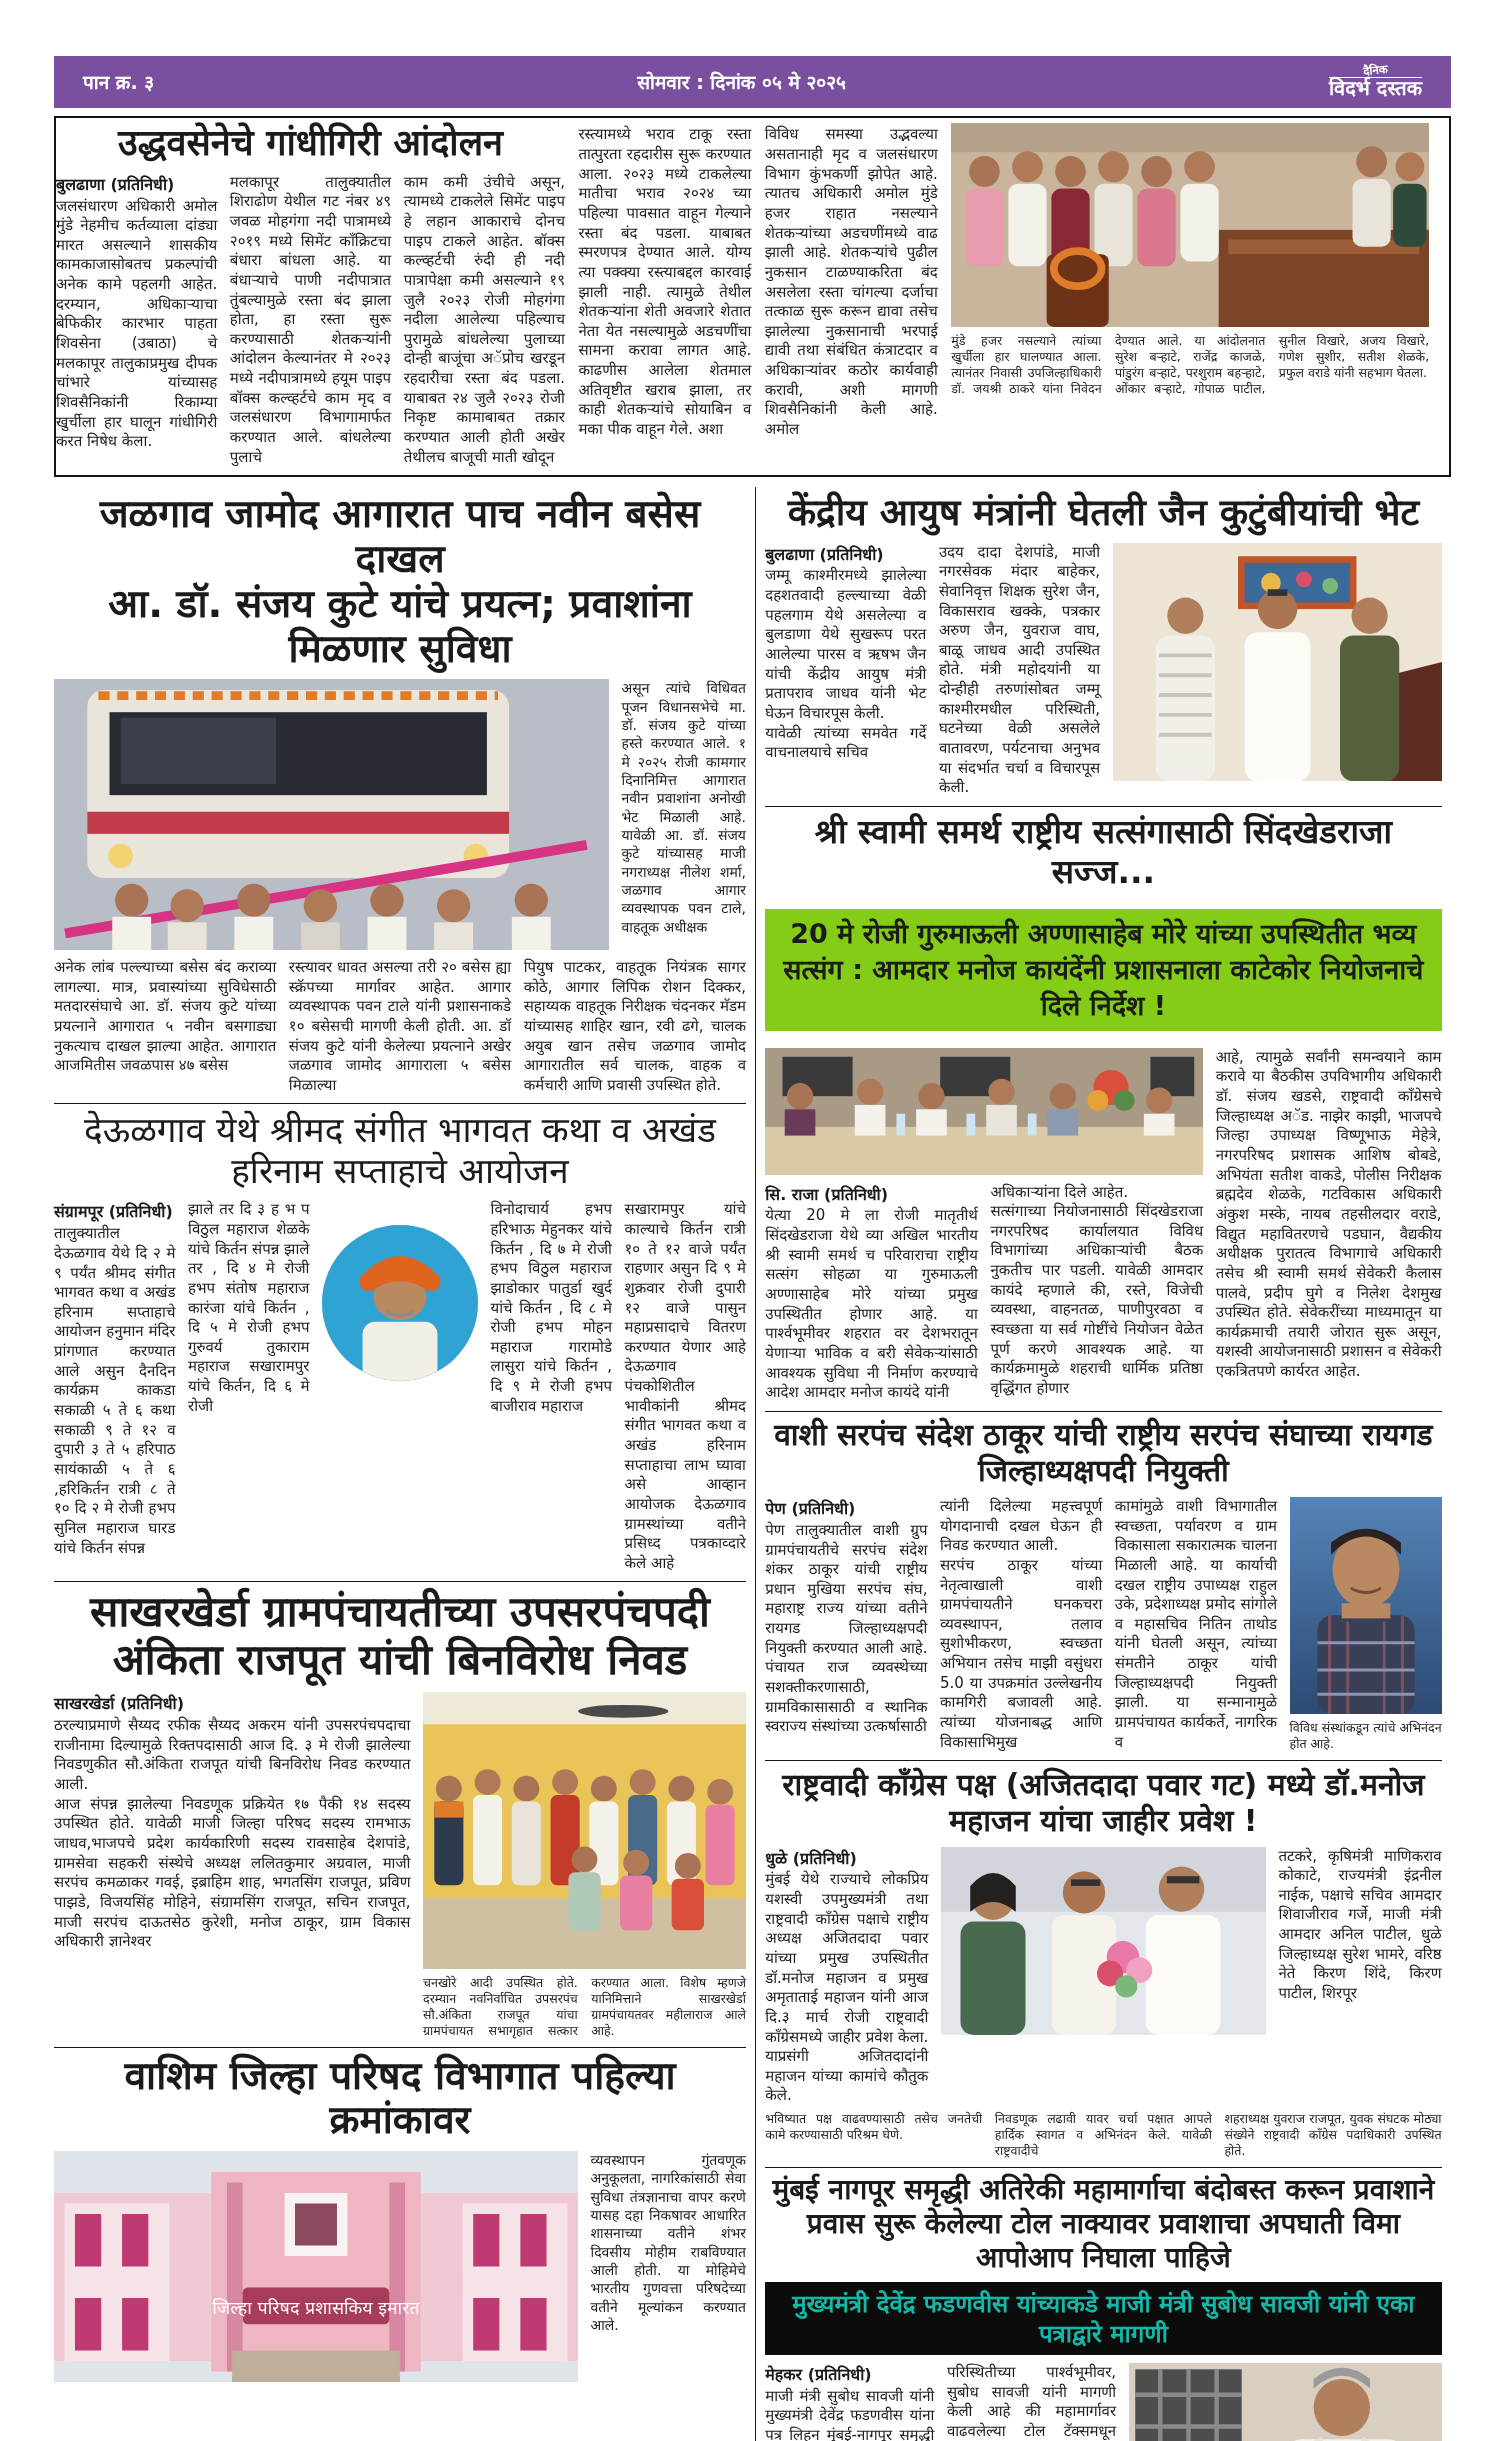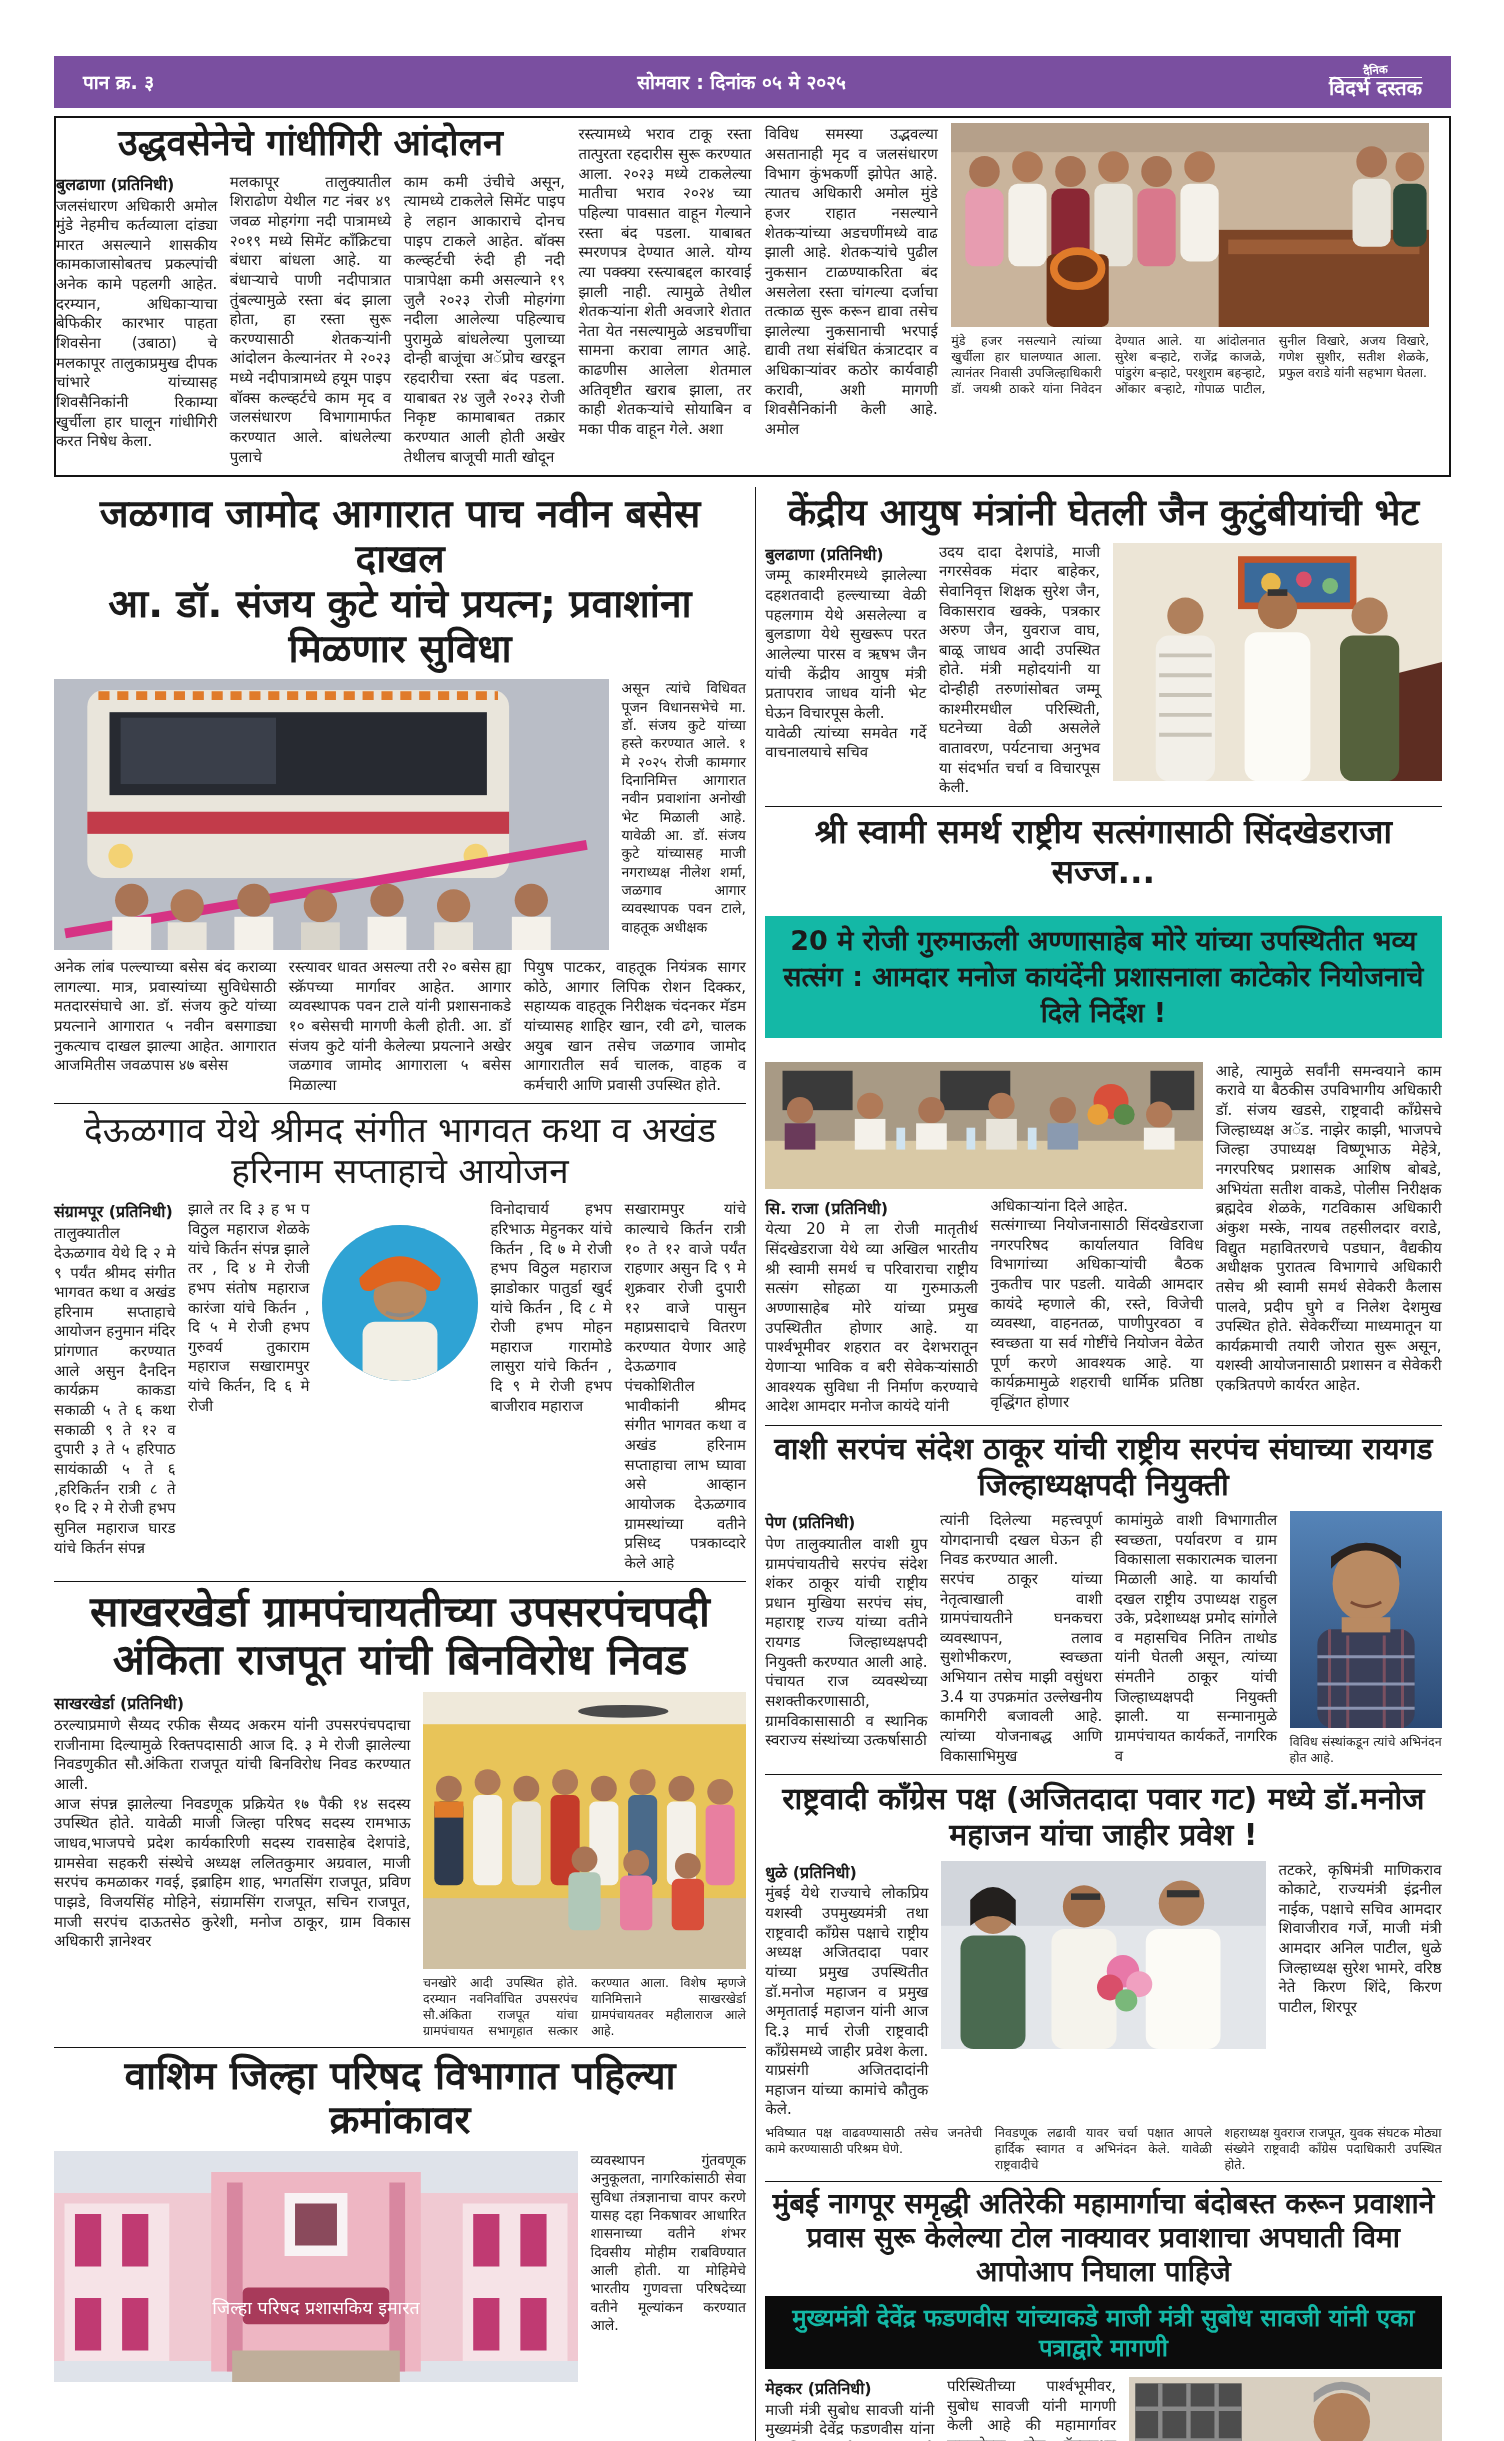--- a/index.html
+++ b/index.html
@@ -36,22 +36,22 @@
   .colR{width:687px;flex:none;border-left:1.9px solid #1b1b1b;padding-left:9.6px;box-sizing:border-box;}
   .sec{padding:5.8px 0 7.7px;}
   .sec+.sec{border-top:1.9px solid #141414;}
   .hl2{font-size:39px;font-weight:800;text-align:center;line-height:1.15;}
   .hl3{font-size:35px;font-weight:400;text-align:center;line-height:1.18;}
   .hl4{font-size:30px;font-weight:800;text-align:center;line-height:1.2;}
   .flexrow{display:flex;gap:12.5px;margin-top:7.7px;}
   .flexrow>.tcol{flex:1;}
   .photo{position:relative;overflow:hidden;background:#cfcfcf;flex:none;}
   .photo svg{display:block;width:100%;height:100%;}
-  .graybox{background:#14b8a6;font-size:27px;font-weight:800;text-align:center;line-height:1.32;
-           padding:7.7px 9.6px;margin:24px 0;}
+  .graybox{background:#84cc16;font-size:27px;font-weight:800;text-align:center;line-height:1.32;
+           padding:7.7px 9.6px;margin:17px 0;}
   .blackbox{background:#0c0c0c;color:#14b8a6;font-size:24px;font-weight:800;text-align:center;
             line-height:1.25;padding:6.7px 7.7px;margin:7.7px 0;}
   .stack{display:flex;flex-direction:column;gap:5.8px;flex:none;}
   .circlephoto{border-radius:50%;}
 </style>
 </head>
 <body>
 
 <div class="page">
  <div class="sheet">
@@ -335,21 +335,21 @@
     </div>
 
     <div class="sec">
       <div class="hl4">वाशी सरपंच संदेश ठाकूर यांची राष्ट्रीय सरपंच संघाच्या रायगड जिल्हाध्यक्षपदी नियुक्ती</div>
       <div class="flexrow">
         <div class="tcol">
           <div class="dateline">पेण (प्रतिनिधी)</div>
           <div class="bodytext">पेण तालुक्यातील वाशी ग्रुप ग्रामपंचायतीचे सरपंच संदेश शंकर ठाकूर यांची राष्ट्रीय प्रधान मुखिया सरपंच संघ, महाराष्ट्र राज्य यांच्या वतीने रायगड जिल्हाध्यक्षपदी नियुक्ती करण्यात आली आहे. पंचायत राज व्यवस्थेच्या सशक्तीकरणासाठी, ग्रामविकासासाठी व स्थानिक स्वराज्य संस्थांच्या उत्कर्षासाठी</div>
         </div>
         <div class="tcol bodytext">त्यांनी दिलेल्या महत्त्वपूर्ण योगदानाची दखल घेऊन ही निवड करण्यात आली.
-सरपंच ठाकूर यांच्या नेतृत्वाखाली वाशी ग्रामपंचायतीने घनकचरा व्यवस्थापन, तलाव सुशोभीकरण, स्वच्छता अभियान तसेच माझी वसुंधरा 3.4 या उपक्रमांत उल्लेखनीय कामगिरी बजावली आहे. त्यांच्या योजनाबद्ध आणि विकासाभिमुख</div>
+सरपंच ठाकूर यांच्या नेतृत्वाखाली वाशी ग्रामपंचायतीने घनकचरा व्यवस्थापन, तलाव सुशोभीकरण, स्वच्छता अभियान तसेच माझी वसुंधरा 5.0 या उपक्रमांत उल्लेखनीय कामगिरी बजावली आहे. त्यांच्या योजनाबद्ध आणि विकासाभिमुख</div>
         <div class="tcol bodytext">कामांमुळे वाशी विभागातील स्वच्छता, पर्यावरण व ग्राम विकासाला सकारात्मक चालना मिळाली आहे. या कार्याची दखल राष्ट्रीय उपाध्यक्ष राहुल उके, प्रदेशाध्यक्ष प्रमोद सांगोले व महासचिव नितिन ताथोड यांनी घेतली असून, त्यांच्या संमतीने ठाकूर यांची जिल्हाध्यक्षपदी नियुक्ती झाली. या सन्मानामुळे ग्रामपंचायत कार्यकर्ते, नागरिक व</div>
         <div class="stack" style="width:152px;">
           <div class="photo" style="height:217px;">
             <svg viewBox="0 0 100 143" preserveAspectRatio="none">
               <rect width="100" height="143" fill="#3f6da2"></rect>
               <rect width="100" height="143" fill="url(#wg)"></rect>
               <defs>
                       <linearGradient id="wg" x1="0" y1="0" x2="0" y2="1">
                 <stop offset="0" stop-color="#5584b8"></stop>
                         <stop offset="1" stop-color="#2c4a74"></stop>

